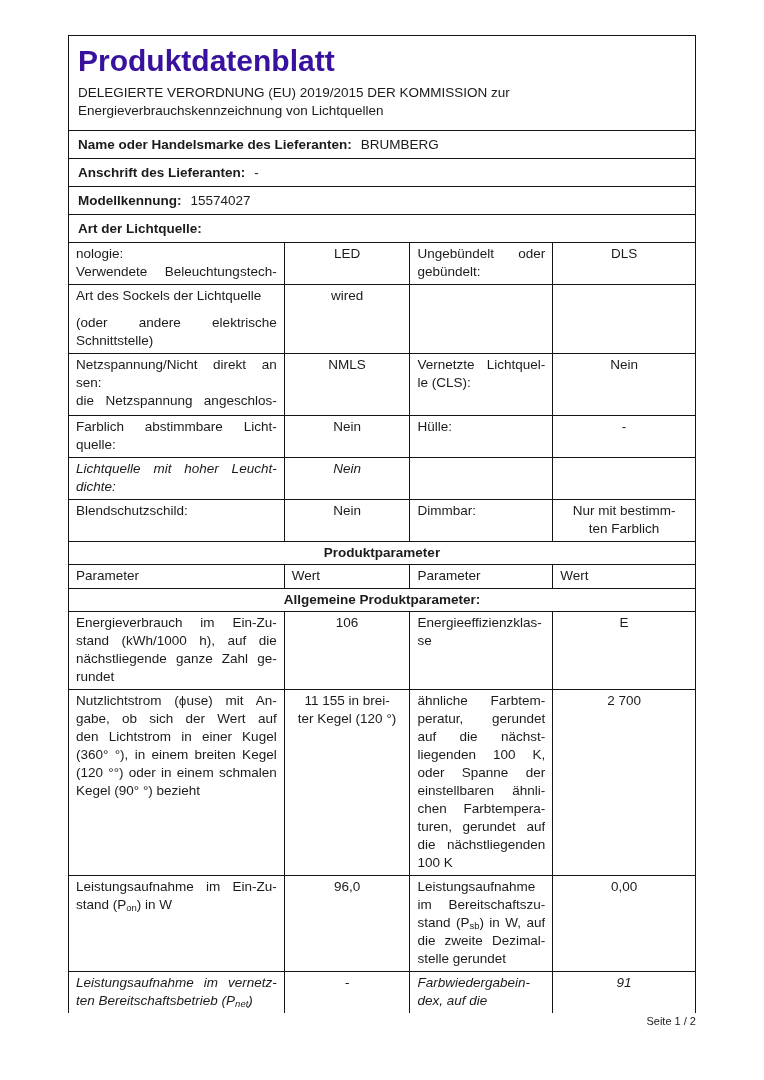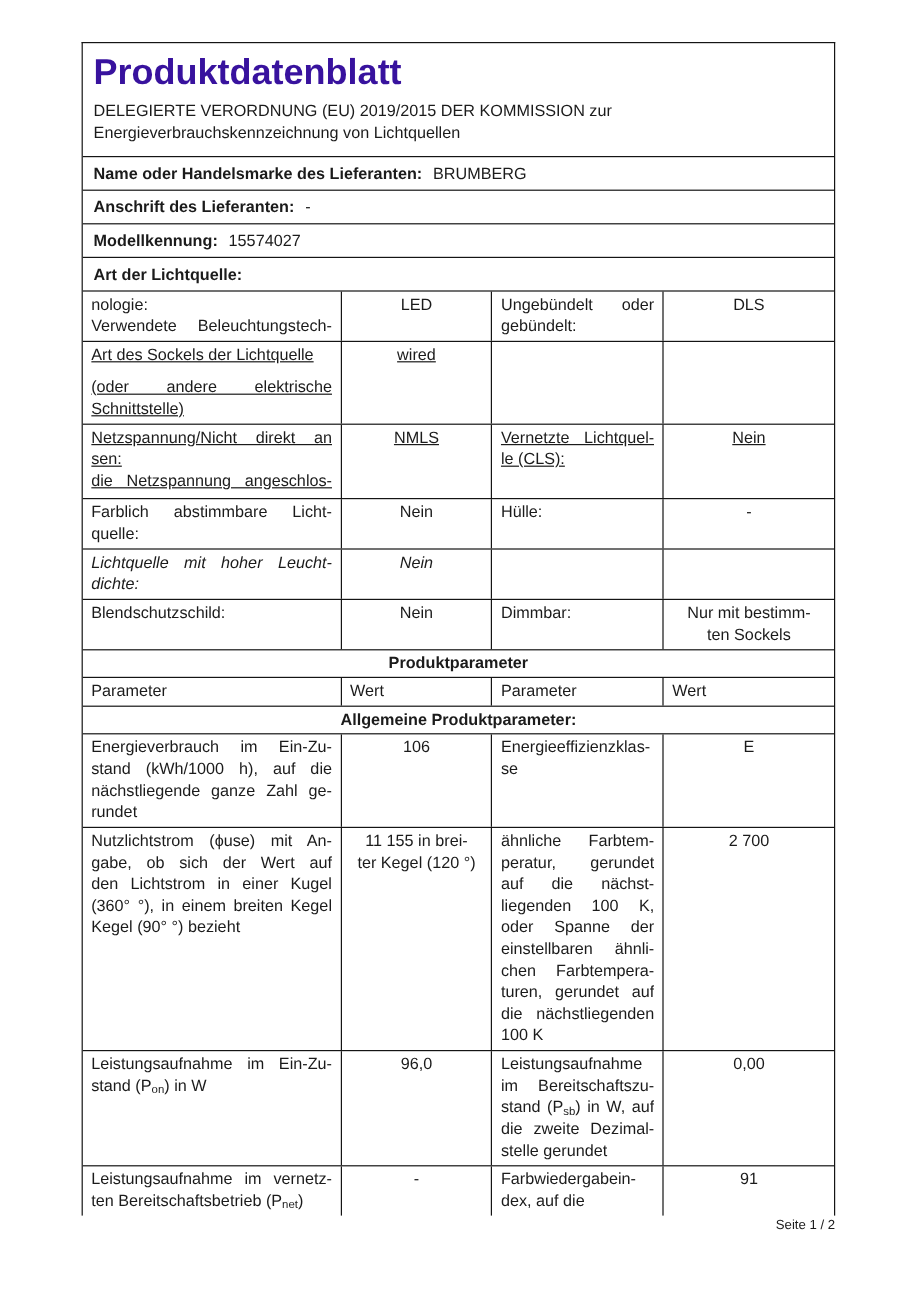--- a/index.html
+++ b/index.html
@@ -33,23 +33,23 @@
   .lbl .ln.j { text-align:justify; text-align-last:justify; }
   .val { text-align:center; }
   .val .ln { text-align:center; }
   .gap { height:9px; }
   sub { font-size:9.5px; line-height:0; vertical-align:-2px; }
 
   .spanhdr { text-align:center; font-weight:bold; padding:2px 7px; min-height:22px; }
   .colhdr  { min-height:23px; }
   .colhdr .cell { padding-top:2px; }
 
-  .mh42 { min-height:42px; } .mh62 { min-height:62px;text-decoration:underline; } .mh40 { min-height:40px;font-style:italic; }
+  .mh42 { min-height:42px; } .mh62 { min-height:62px; } .mh40 { min-height:40px;font-style:italic; }
   .mh78 { min-height:78px; } .mh186 { min-height:186px; } .mh96 { min-height:96px; }
-  .mh38 { min-height:38px; }
+  .mh38 { min-height:38px;font-style:italic; }
 
   .footer {
     position:absolute; right:68px; top:1012px; width:300px;
     text-align:right; font-size:11px; color:#1b1b1b;
   }
 </style>
 </head>
 <body>
 
 <div class="doc">
@@ -156,21 +156,21 @@
         <div class="ln">Blendschutzschild:</div>
       </div>
     <div class="cell val">
         <div class="ln">Nein</div>
       </div>
     <div class="cell lbl">
         <div class="ln">Dimmbar:</div>
       </div>
     <div class="cell val">
         <div class="ln j">Nur mit bestimm-</div>
-        <div class="ln">ten Sockels</div>
+        <div class="ln">ten Farblich</div>
       </div>
   </div>
 
   <div class="spanhdr">Produktparameter</div>
 
   <div class="trow colhdr">
     <div class="cell">Parameter</div>
     <div class="cell">Wert</div>
     <div class="cell">Parameter</div>
     <div class="cell">Wert</div>
@@ -195,20 +195,21 @@
     <div class="cell val">
         <div class="ln">E</div>
       </div>
   </div>
   <div class="trow mh186">
     <div class="cell lbl">
         <div class="ln j">Nutzlichtstrom (ϕuse) mit An-</div>
         <div class="ln j">gabe, ob sich der Wert auf</div>
         <div class="ln j">den Lichtstrom in einer Kugel</div>
         <div class="ln j">(360° °), in einem breiten Kegel</div>
+        <div class="ln j">(120 °°) oder in einem schmalen</div>
         <div class="ln">Kegel (90° °) bezieht</div>
       </div>
     <div class="cell val">
         <div class="ln j">11 155 in brei-</div>
         <div class="ln">ter Kegel (120 °)</div>
       </div>
     <div class="cell lbl">
         <div class="ln j">ähnliche Farbtem-</div>
         <div class="ln j">peratur, gerundet</div>
         <div class="ln j">auf die nächst-</div>

